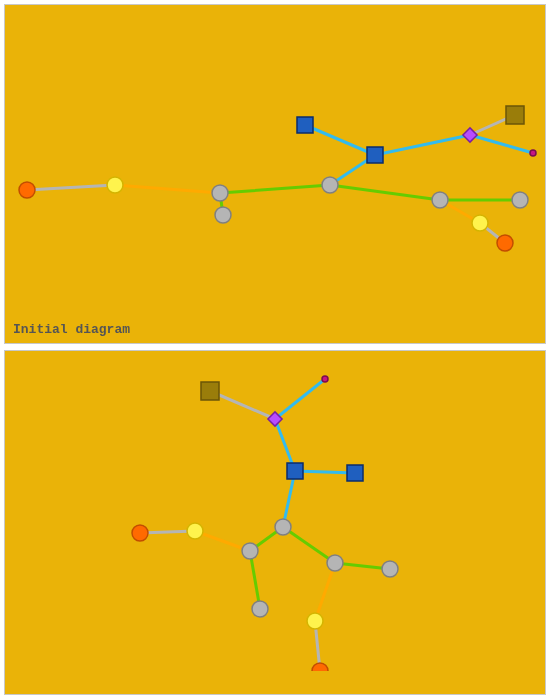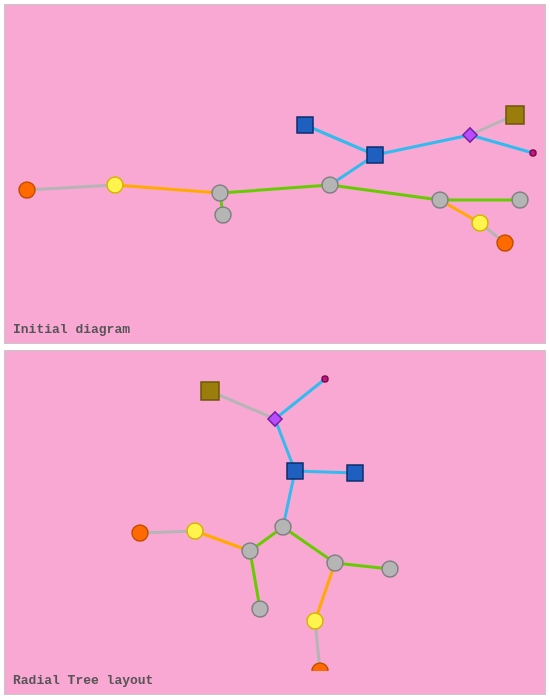--- a/index.html
+++ b/index.html
@@ -9,21 +9,21 @@
     font-family: "Courier New", Courier, monospace;
     font-size: 13px;
     font-weight: bold;
     color: #555;
   }
   .panel {
     border: 1px solid #c8c8c8;
     position: relative;
     box-sizing: border-box;
     margin-bottom: 6px;
-    background: #f9a8d4;
+    background: #eab308;
   }
   .panel:last-child { margin-bottom: 0; }
   .caption {
     position: absolute;
     left: 8px;
     bottom: 6px;
   }
   svg { display: block; }
 </style>
 </head>
@@ -85,14 +85,13 @@
       <rect x="282" y="112" width="16" height="16" fill="#1f5fbf" stroke="#0b2d6b" stroke-width="1.5"></rect>
       <rect x="342" y="114" width="16" height="16" fill="#1f5fbf" stroke="#0b2d6b" stroke-width="1.5"></rect>
       <rect x="265" y="63" width="10" height="10" transform="rotate(45 270 68)" fill="#b84dff" stroke="#7a1fa2" stroke-width="1.5"></rect>
       <rect x="196" y="31" width="18" height="18" fill="#9a7d0a" stroke="#6b5607" stroke-width="1.5"></rect>
       <circle cx="320" cy="28" r="3" fill="#c71585" stroke="#7a0d50" stroke-width="1.5"></circle>
       <circle cx="330" cy="212" r="8" fill="#b5b5b5" stroke="#808080" stroke-width="1.5"></circle>
       <circle cx="385" cy="218" r="8" fill="#b5b5b5" stroke="#808080" stroke-width="1.5"></circle>
       <circle cx="310" cy="270" r="8" fill="#fff34d" stroke="#d4b400" stroke-width="1.5"></circle>
       <circle cx="315" cy="320" r="8" fill="#ff6a00" stroke="#c24e00" stroke-width="1.5"></circle>
     </svg>
-  <div class="caption">Radial Tree layout</div>
 </div>
 
 </body></html>

